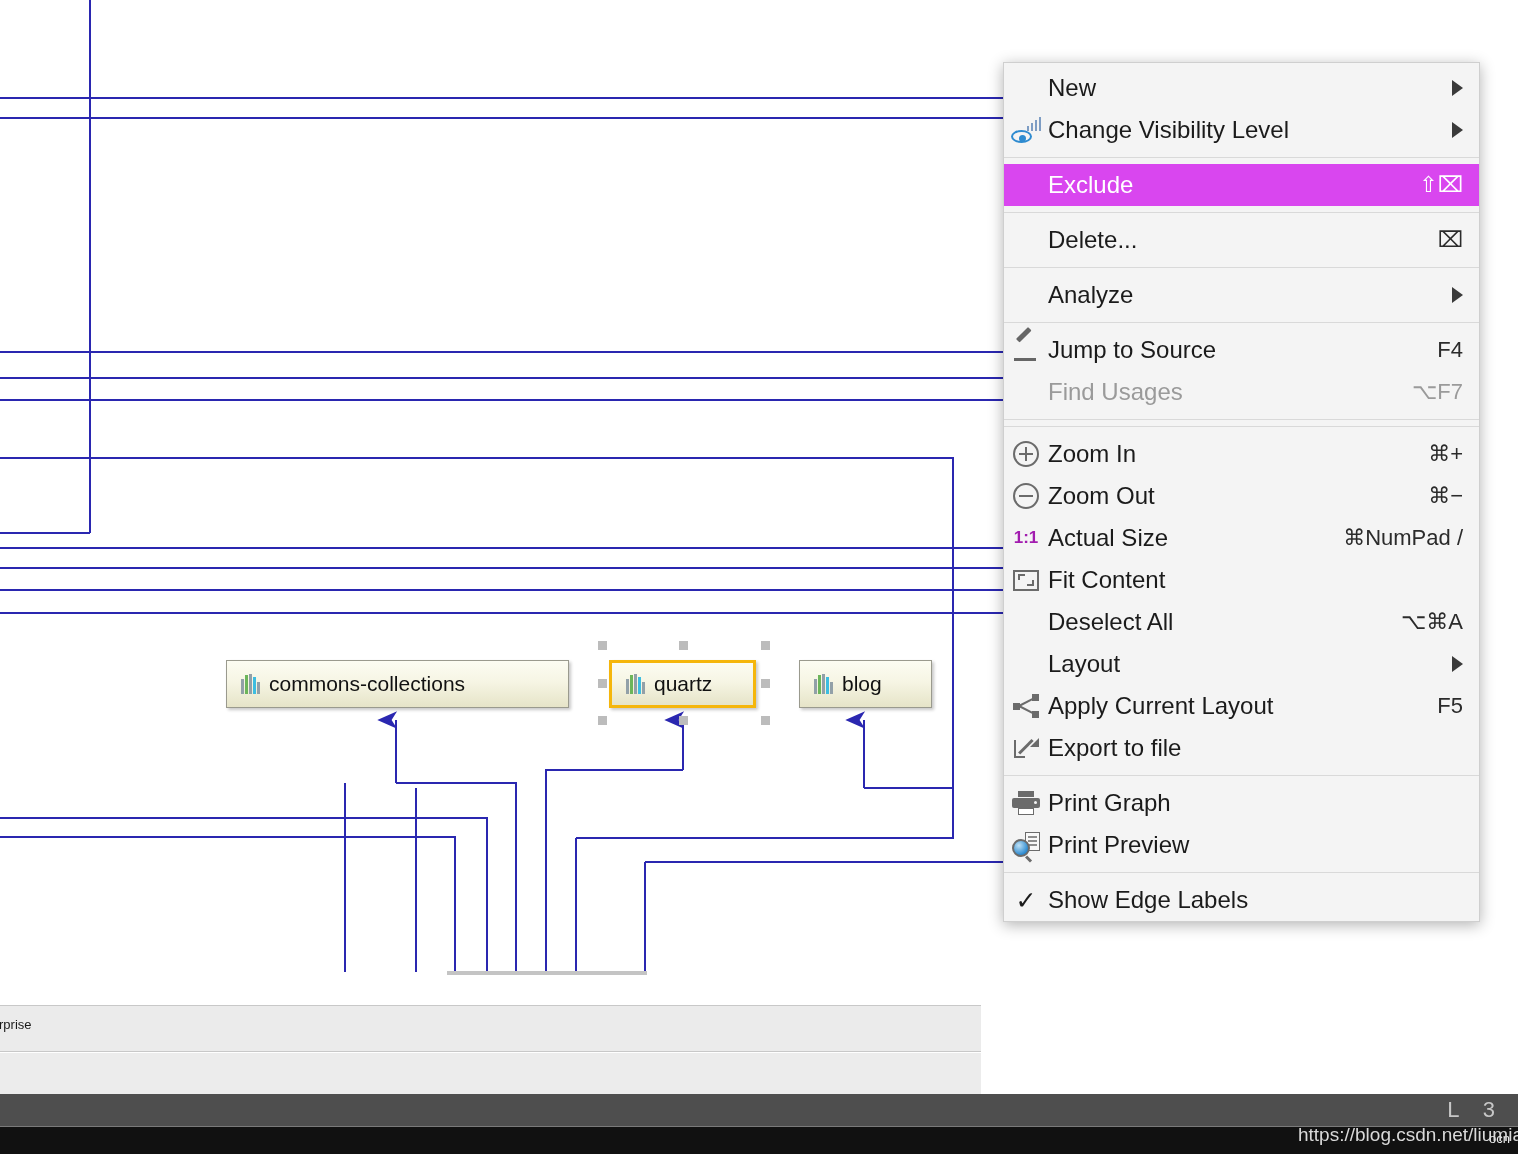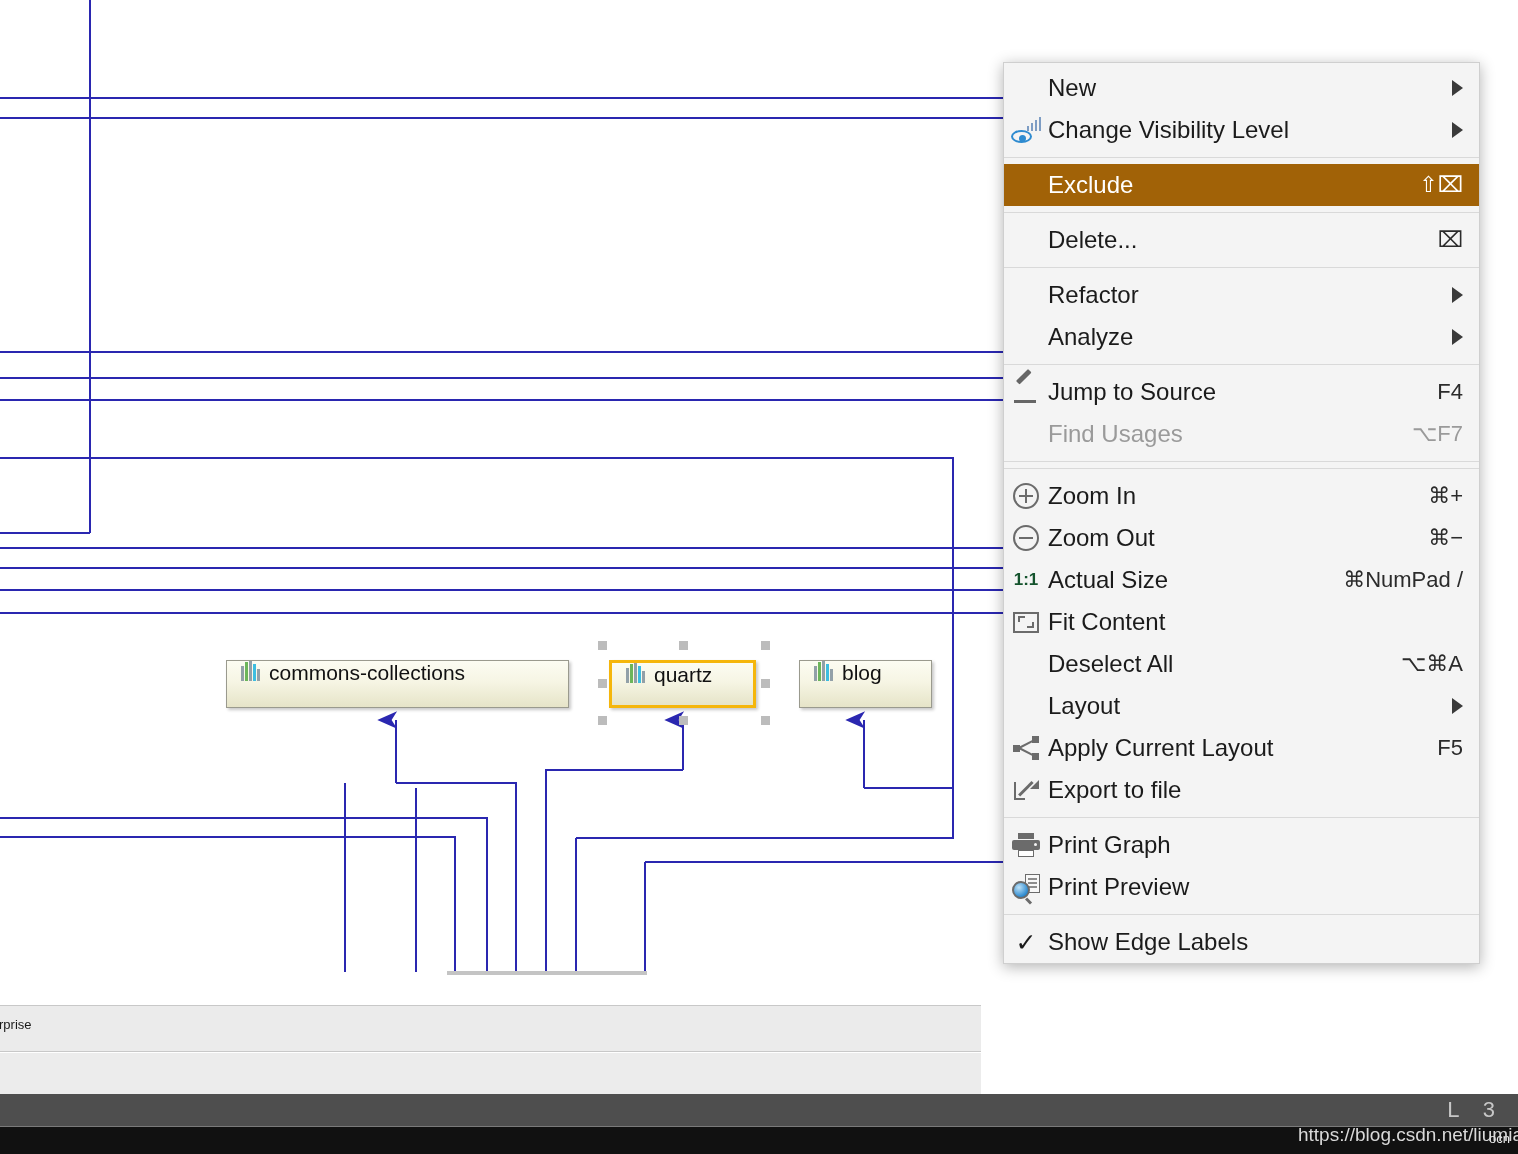--- a/index.html
+++ b/index.html
@@ -13,21 +13,21 @@
   #root { position: relative; width: 1518px; height: 1154px; overflow: hidden; background:#fff; }
 
   
   #graph-canvas { position:absolute; left:0; top:0; width:1518px; height:1000px; background:#ffffff; overflow:hidden; }
   #graph-svg { position:absolute; left:0; top:0; }
 
   
   .node {
     position: absolute;
     display: flex;
-    align-items: flex-start;
+    align-items: center;
     gap: 9px;
     padding: 0 14px;
     height: 48px;
     background: linear-gradient(to bottom, #fcfcf2 0%, #f6f5e4 45%, #e6e4c8 100%);
     border: 1px solid #9a9a8e;
     box-shadow: 2px 2px 3px rgba(0,0,0,0.22);
     font-size: 21px;
     color: #111;
     white-space: nowrap;
     font-family: "Liberation Sans", sans-serif;
@@ -97,21 +97,21 @@
   }
   .mi .ic { width:44px; min-width:44px; display:flex; align-items:center; justify-content:center; }
   .mi .lbl { flex:1; font-size:24px; color:#1b1b1b; white-space:nowrap; }
   .mi .acc { font-size:22px; color:#2b2b2b; margin-left:auto; padding-left:24px; white-space:nowrap; }
   .mi .arw {
     margin-left:auto; width:0;height:0;
     border-left:11px solid #3a3a3a;
     border-top:8px solid transparent;
     border-bottom:8px solid transparent;
   }
-  .mi.highlight { background:#a16207; }
+  .mi.highlight { background:#d946ef; }
   .mi.highlight .lbl { color:#ffffff; }
   .mi.highlight .acc { color:#ffffff; }
   .mi.disabled .lbl { color:#9a9a9a; }
   .mi.disabled .acc { color:#9a9a9a; }
   .sep { height:1px; background:#d9d9d9; margin:6px 0; }
 
   
   .g-eye { position:relative; width:30px; height:26px; }
   .g-eye .bars { position:absolute; right:0; top:0; display:flex; align-items:flex-end; gap:1.5px; height:14px;}
   .g-eye .bars i { display:block; width:2.5px; background:#7e9dc4; }
@@ -119,21 +119,21 @@
   .g-eye .ball:after { content:""; position:absolute; left:6px; top:2.5px; width:7px;height:7px;border-radius:50%; background:#2e8bd0;}
 
   .g-pencil { width:26px; height:26px; position:relative; }
   .g-pencil .body { position:absolute; left:3px; top:2px; width:17px; height:5px; background:#666; transform:rotate(-45deg); transform-origin:left top; border-radius:1px;}
   .g-pencil .base { position:absolute; left:1px; bottom:2px; width:22px; height:3px; background:#666; }
 
   .g-circ { width:26px; height:26px; border:2.4px solid #6b6b6b; border-radius:50%; position:relative;}
   .g-circ .h { position:absolute; left:4px; top:9.6px; width:14px; height:2.4px; background:#6b6b6b;}
   .g-circ .v { position:absolute; top:4px; left:9.6px; height:14px; width:2.4px; background:#6b6b6b;}
 
-  .g-11 { font-size:17px; font-weight:bold; color:#14532d; letter-spacing:0px; font-family:"Liberation Sans", sans-serif; }
+  .g-11 { font-size:17px; font-weight:bold; color:#a21caf; letter-spacing:0px; font-family:"Liberation Sans", sans-serif; }
 
   .g-fit { width:26px; height:21px; border:2.2px solid #6b6b6b; position:relative;}
   .g-fit .c1 { position:absolute; left:3px; top:2.5px; width:7px;height:2px;background:#6b6b6b;}
   .g-fit .c2 { position:absolute; left:3px; top:2.5px; width:2px;height:6px;background:#6b6b6b;}
   .g-fit .c3 { position:absolute; right:3px; bottom:2.5px; width:7px;height:2px;background:#6b6b6b;}
   .g-fit .c4 { position:absolute; right:3px; bottom:2.5px; width:2px;height:6px;background:#6b6b6b;}
 
   .g-print { width:28px; height:24px; position:relative; }
   .g-print .top { position:absolute; left:6px; top:0; width:16px; height:6px; background:#6b6b6b; }
   .g-print .mid { position:absolute; left:0px; top:7px; width:28px; height:10px; background:#6b6b6b; border-radius:2px;}
@@ -289,25 +289,20 @@
     <div class="mi">
       <span class="ic"></span>
       <span class="lbl">Delete...</span>
       <span class="acc kbd">⌧</span>
     </div>
 
     <div class="sep"></div>
 
     <div class="mi">
       <span class="ic"></span>
-      <span class="lbl">Refactor</span>
-      <span class="arw"></span>
-    </div>
-    <div class="mi">
-      <span class="ic"></span>
       <span class="lbl">Analyze</span>
       <span class="arw"></span>
     </div>
 
     <div class="sep"></div>
 
     <div class="mi">
       <span class="ic">
         <span class="g-pencil">
             <span class="body"></span>

